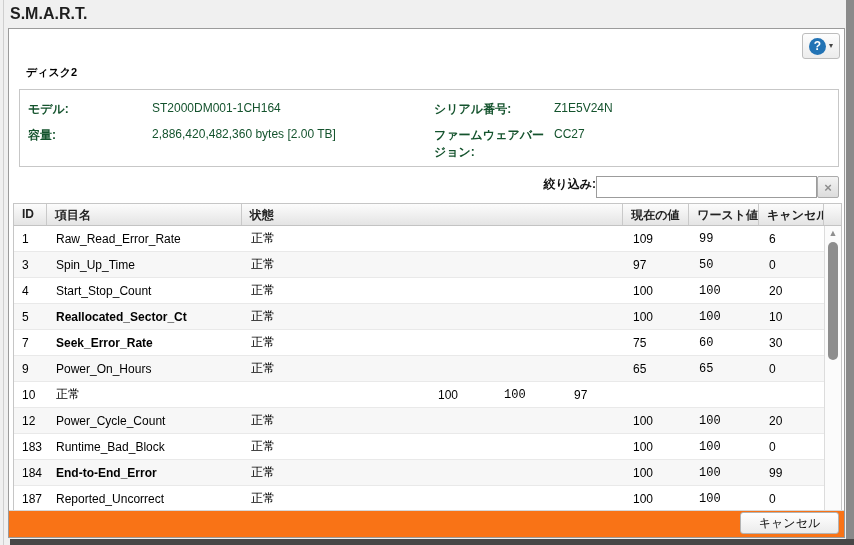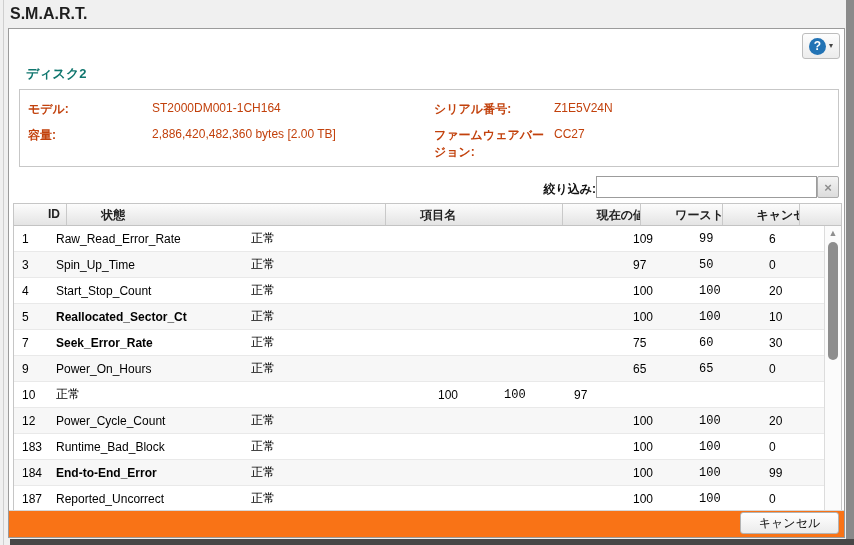--- a/index.html
+++ b/index.html
@@ -15,43 +15,43 @@
     background:#ffffff; border:1px solid #9b9b9b; }
 
   .help-btn { position:absolute; top:4px; right:4px; width:38px; height:26px;
     border:1px solid #bdbdbd; border-radius:3px;
     background:linear-gradient(#fdfdfd,#ececec);
     display:flex; align-items:center; justify-content:center; gap:3px; cursor:pointer; }
   .help-circle { width:17px; height:17px; border-radius:50%; background:#2273b5; color:#fff;
     font-size:12px; font-weight:bold; display:flex; align-items:center; justify-content:center; }
   .help-caret { font-size:8px; color:#444; line-height:1; }
 
-  .heading { position:absolute; left:17px; top:36px; font-size:13px; font-weight:bold; color:#0f766e;text-align:center; }
+  .heading { position:absolute; left:17px; top:36px; font-size:11px; font-weight:bold; color:#000000;text-align:center; }
 
   .info-box { position:absolute; left:10px; top:60px; width:820px; height:78px;
     border:1px solid #c7c7c7; background:#fff; padding:9px 0 0 8px;
     display:grid; grid-template-columns: 124px 282px 120px auto;
-    grid-auto-rows:minmax(20px,auto); column-gap:0; font-size:12px; color:#c2410c;
+    grid-auto-rows:minmax(20px,auto); column-gap:0; font-size:12px; color:#14532d;
     align-items:start; }
   .info-label { font-weight:bold; padding-top:2px; }
   .info-value { padding-top:2px; }
 
-  .filter-bar { position:absolute; top:147px; right:5px; display:flex; align-items:flex-end; gap:0; }
+  .filter-bar { position:absolute; top:147px; right:5px; display:flex; align-items:flex-start; gap:0; }
   .filter-label { font-size:12px; font-weight:bold; color:#111; }
   .filter-input { width:221px; height:22px; border:1px solid #9c9c9c; background:#fff;
     font-size:12px; padding:0 4px; font-family:"Liberation Sans",sans-serif; }
   .filter-clear { width:22px; height:22px; border:1px solid #ababab; border-radius:2px;
     background:linear-gradient(#f4f4f4,#dcdcdc); color:#8d8d8d; font-size:13px; font-weight:bold;
     display:flex; align-items:center; justify-content:center; cursor:pointer; }
 
   .table { position:absolute; left:4px; top:174px; width:829px; border:1px solid #c6c6c6; background:#fff; }
   .thead { display:flex; height:22px;
     background:linear-gradient(#fcfcfc,#e4e4e4); border-bottom:1px solid #c3c3c3;
     font-size:12px; font-weight:bold; color:#222; }
-  .th { padding:3px 0 0 8px; border-right:1px solid #c9c9c9; overflow:hidden; white-space:nowrap;margin-left:26px; }
+  .th { padding:3px 0 0 8px; border-right:1px solid #c9c9c9; overflow:hidden; white-space:nowrap; }
   .th:last-child { border-right:none; }
   .tbody { position:relative; height:286px; overflow:hidden; }
   .row { display:flex; height:26px; border-bottom:1px solid #e9e9e9; background:#fff;
     font-size:12px; color:#000; align-items:center; }
   .row.alt { background:#f7f7f7; }
   .row.boldname .c-name { font-weight:bold; }
   .cell { padding-left:9px; overflow:hidden; white-space:nowrap; }
   .c-id { width:33px; padding-left:8px; }
   .c-name { width:195px; }
   .c-status { width:382px; }
@@ -108,22 +108,22 @@
     <span class="filter-label">絞り込み:</span>
     <input class="filter-input" type="text" value="" style="">
     <div class="filter-clear">
       <span>×</span>
     </div>
   </div>
 
   <div class="table">
     <div class="thead">
       <div class="th c-id">ID</div>
+      <div class="th c-name">項目名</div>
       <div class="th c-status">状態</div>
-      <div class="th c-name">項目名</div>
       <div class="th c-current">現在の値</div>
       <div class="th c-worst">ワースト値</div>
       <div class="th c-threshold">キャンセル</div>
       <div class="th c-scroll"></div>
     </div>
     <div class="tbody">
       <div class="row">
           <div class="cell c-id">1</div>
           <div class="cell c-name">Raw_Read_Error_Rate</div>
           <div class="cell c-status">正常</div>

